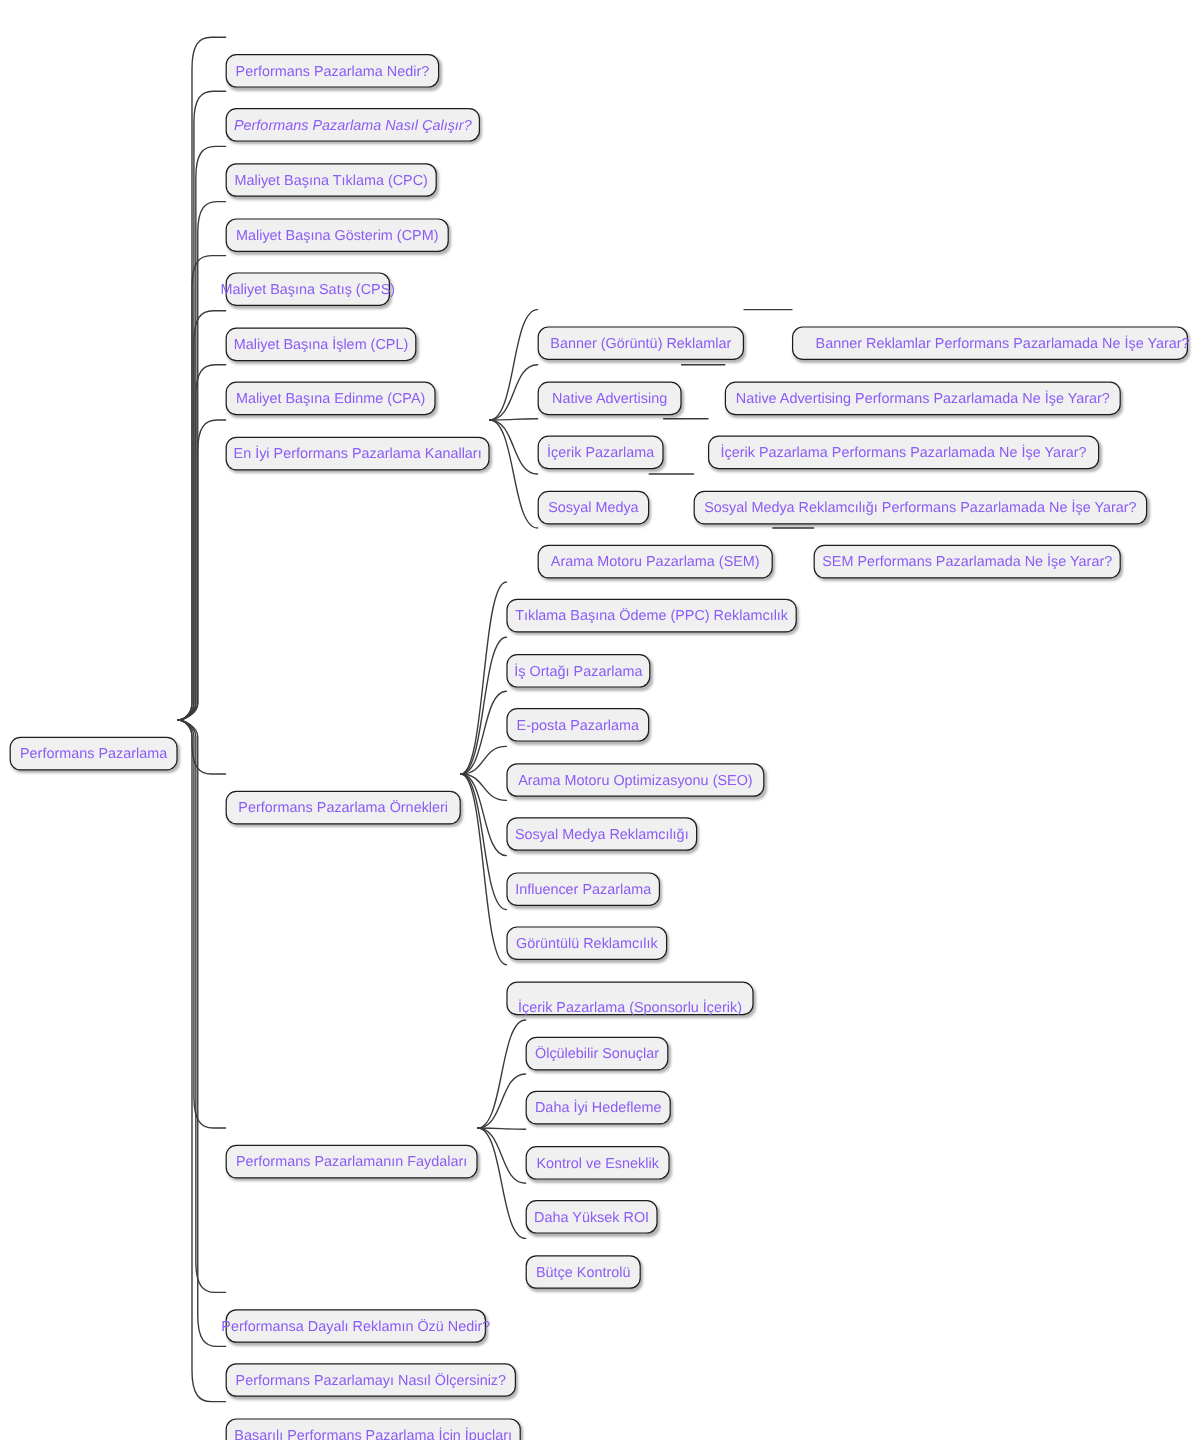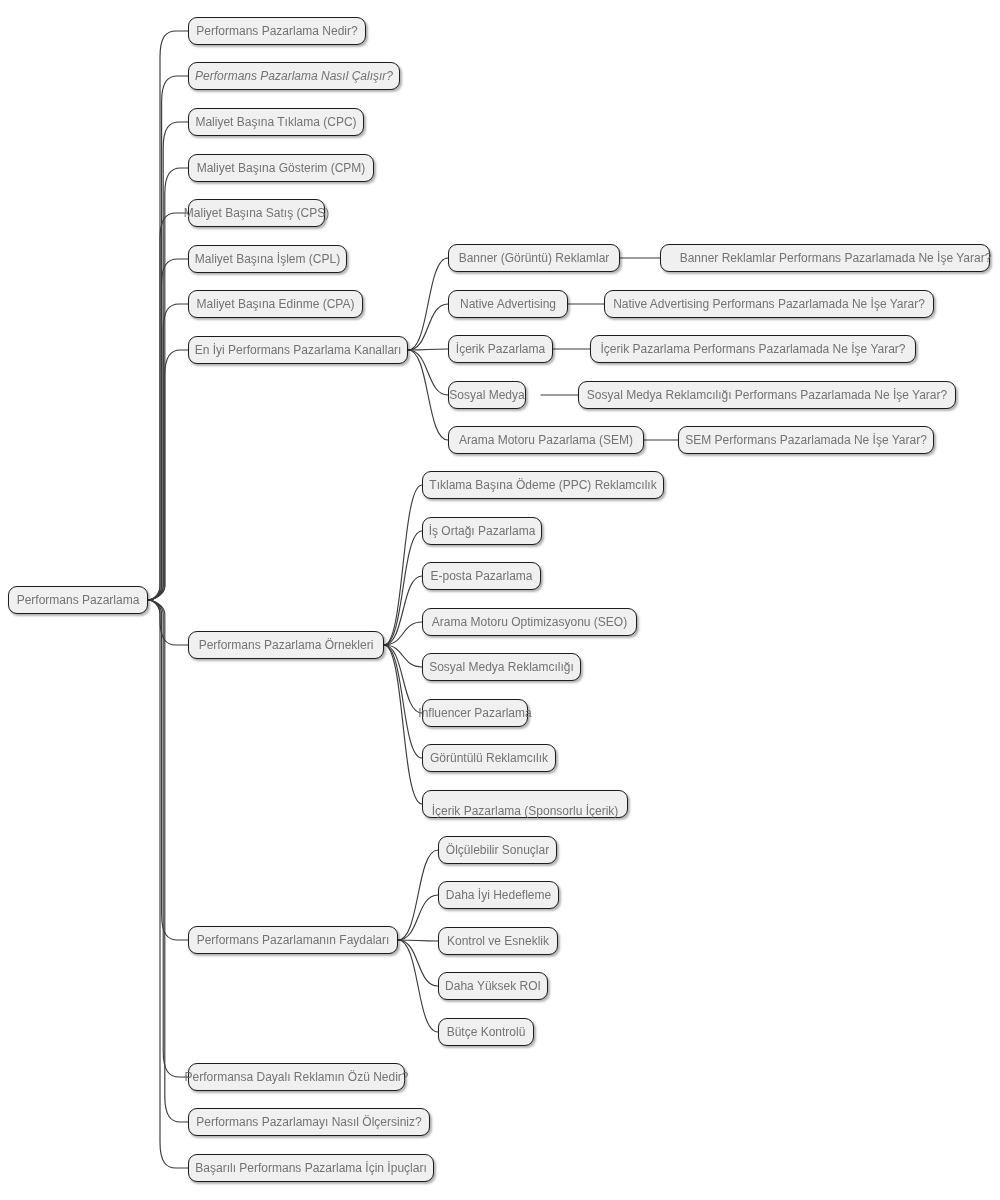--- a/index.html
+++ b/index.html
@@ -38,24 +38,25 @@
     display: flex;
     align-items: center;
     justify-content: center;
     background: #f0f0f0;
     border: 1.4px solid #1c1c1c;
     border-radius: 9px;
     height: 28px;
     padding: 0 11px;
     font-size: 12px;
     line-height: 1;
-    color: #737373;
+    color: #8b5cf6;
     white-space: nowrap;
     box-shadow: 1.5px 2px 2.2px rgba(0,0,0,0.30);
     cursor: default;
+    margin-top: 28px;
   }
   .node-label {
     display: block;
     white-space: nowrap;
   }
 </style>
 </head>
 <body>
 
 <div id="mindmap">
@@ -144,21 +145,21 @@
       </div>
       <div class="node" style="left: 448px; top: 244px; width: 172px;">
         <span class="node-label">Banner (Görüntü) Reklamlar</span>
       </div>
       <div class="node" style="left: 448px; top: 290px; width: 120px;">
         <span class="node-label">Native Advertising</span>
       </div>
       <div class="node" style="left: 448px; top: 335px; width: 105px;">
         <span class="node-label">İçerik Pazarlama</span>
       </div>
-      <div class="node" style="left: 448px; top: 381px; width: 78px;">
+      <div class="node" style="left: 448px; top: 381px; width: 93px;">
         <span class="node-label">Sosyal Medya</span>
       </div>
       <div class="node" style="left: 448px; top: 426px; width: 196px;">
         <span class="node-label">Arama Motoru Pazarlama (SEM)</span>
       </div>
       <div class="node" style="left: 660px; top: 244px; width: 330px; padding-left: 32px;">
         <span class="node-label">Banner Reklamlar Performans Pazarlamada Ne İşe Yarar?</span>
       </div>
       <div class="node" style="left: 604px; top: 290px; width: 330px;">
         <span class="node-label">Native Advertising Performans Pazarlamada Ne İşe Yarar?</span>
@@ -180,21 +181,21 @@
       </div>
       <div class="node" style="left: 422px; top: 562px; width: 119px;">
         <span class="node-label">E-posta Pazarlama</span>
       </div>
       <div class="node" style="left: 422px; top: 608px; width: 215px;">
         <span class="node-label">Arama Motoru Optimizasyonu (SEO)</span>
       </div>
       <div class="node" style="left: 422px; top: 653px; width: 159px;">
         <span class="node-label">Sosyal Medya Reklamcılığı</span>
       </div>
-      <div class="node" style="left: 422px; top: 699px; width: 106px; text-align: center;">
+      <div class="node" style="left: 422px; top: 699px; width: 128px; text-align: center;">
         <span class="node-label">Influencer Pazarlama</span>
       </div>
       <div class="node" style="left: 422px; top: 744px; width: 134px;">
         <span class="node-label">Görüntülü Reklamcılık</span>
       </div>
       <div class="node" style="left: 422px; top: 790px; width: 206px; align-items: flex-end;">
         <span class="node-label">İçerik Pazarlama (Sponsorlu İçerik)</span>
       </div>
       <div class="node" style="left: 438px; top: 836px; width: 119px;">
         <span class="node-label">Ölçülebilir Sonuçlar</span>

